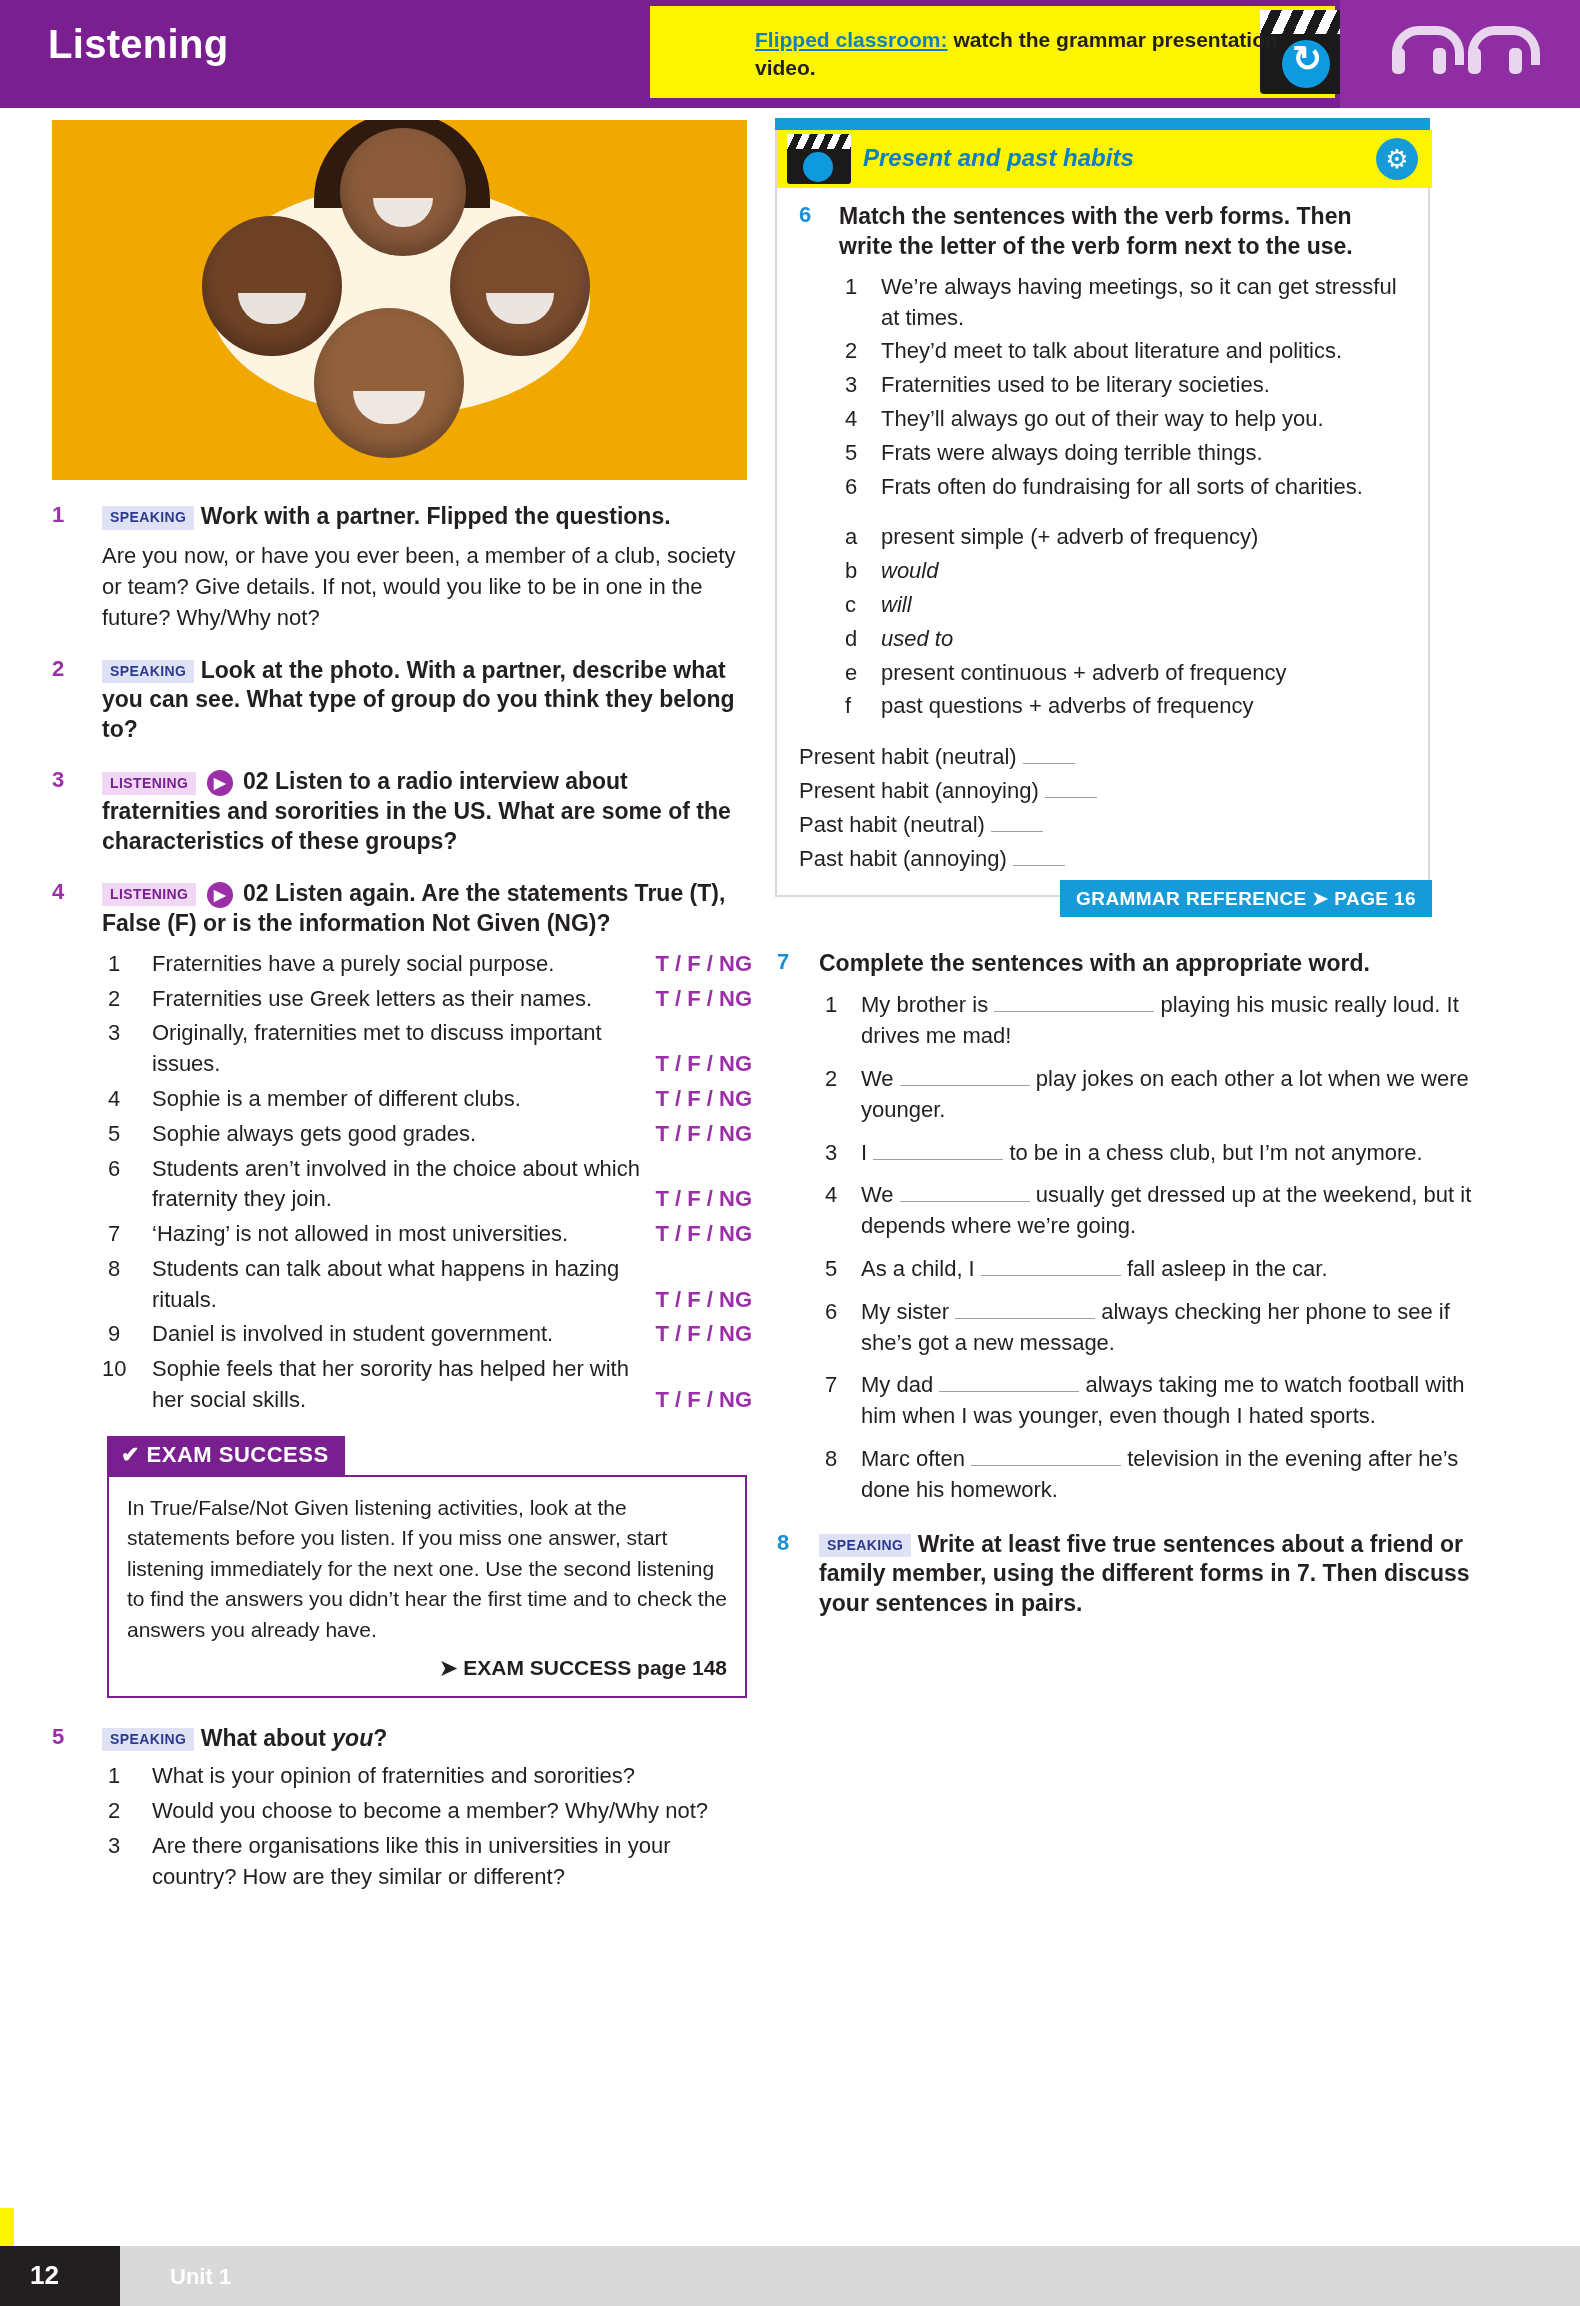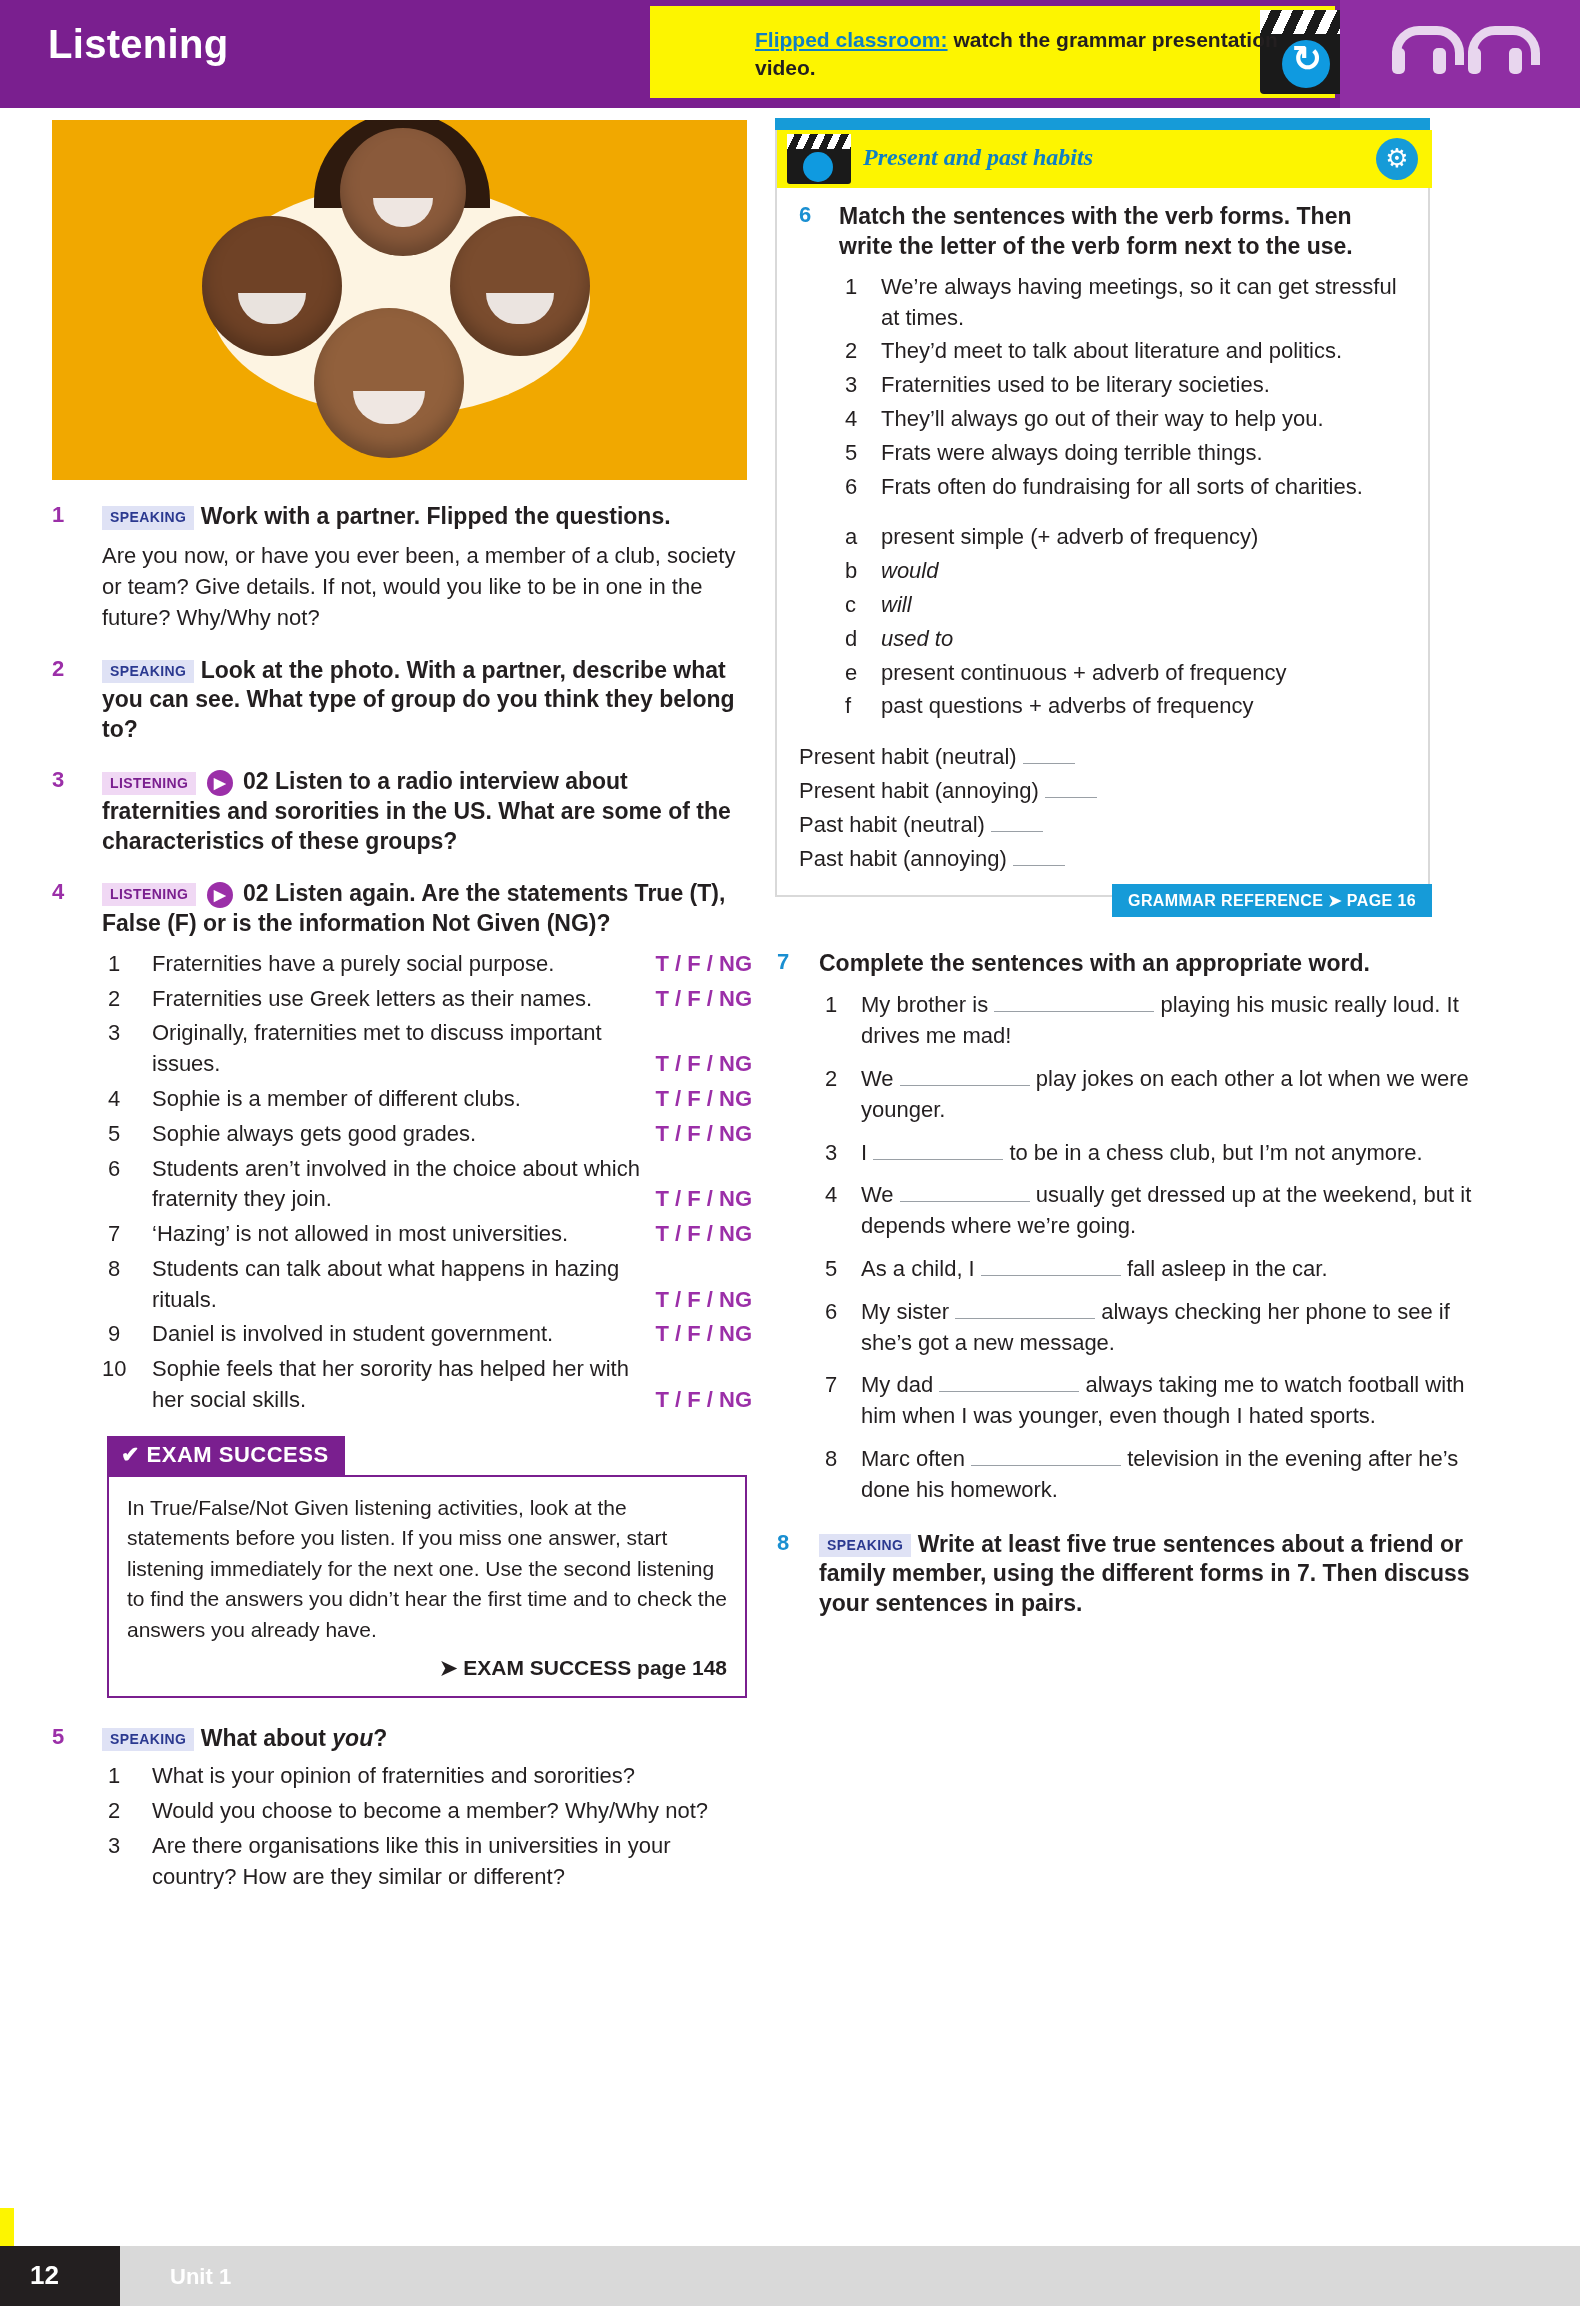--- a/index.html
+++ b/index.html
@@ -134,21 +134,21 @@
   }
   .exam-ref { text-align:right; font-weight:bold; font-size:21px; margin-top:8px; }
 
   
   .gram-card {
     position:relative; width:655px; border:2px solid #d9d9d9; border-top:none;
     background:#ffffff; padding:0 0 18px;
   }
   .gram-top-bar { width:655px; height:12px; background:#169bd8; }
   .gram-head {
-    position:relative; width:655px; height:58px; background:#fdf500;font-family:Liberation Serif, serif;
+    position:relative; width:655px; height:58px; background:#fdf500;
   }
   .gram-head-title {
     position:absolute; left:86px; top:14px; font-size:24px; font-weight:bold;
     font-style:italic; color:#0f7fc4;
   }
   .gram-clap { position:absolute; left:10px; top:4px; width:64px; height:50px; }
   .gram-clap .stripes { position:absolute; left:0; top:0; width:64px; height:15px;
     background:repeating-linear-gradient(115deg,#ffffff 0 7px,#1a1a1a 7px 14px); }
   .gram-clap .box { position:absolute; left:0; top:0; width:64px; height:50px; background:#1a1a1a; border-radius:3px; }
   .gram-clap .circ { position:absolute; left:16px; top:18px; width:30px; height:30px; border-radius:50%; background:#0f9ae0; }
@@ -158,21 +158,21 @@
   }
   .gram-body { padding:14px 22px 0 20px; }
   .sub-item { position:relative; padding-left:42px; font-size:22px; line-height:1.4; margin-bottom:3px; }
   .sub-item .n { position:absolute; left:6px; top:0; }
   .sub-item .l { position:absolute; left:6px; top:0; }
   .ital { font-style:italic; }
   .habit-line { font-size:22px; line-height:1.55; }
 
   .gram-ref {
     position:absolute; right:-4px; bottom:-22px;
-    background:#169bd8; color:#ffffff; font-weight:bold; font-size:16px;
+    background:#169bd8; color:#ffffff; font-weight:bold; font-size:19px;
     padding:7px 16px; letter-spacing:.4px;
   }
 
   .gap { display:inline-block; border-bottom:1px solid #9aa0a6; height:20px; }
 
   .footer {
     position:absolute; left:0; bottom:0; width:1580px; height:60px;
     background:#d9d9d9;
   }
   .footer .blk { position:absolute; left:0; top:0; width:120px; height:60px; background:#231f20; }

